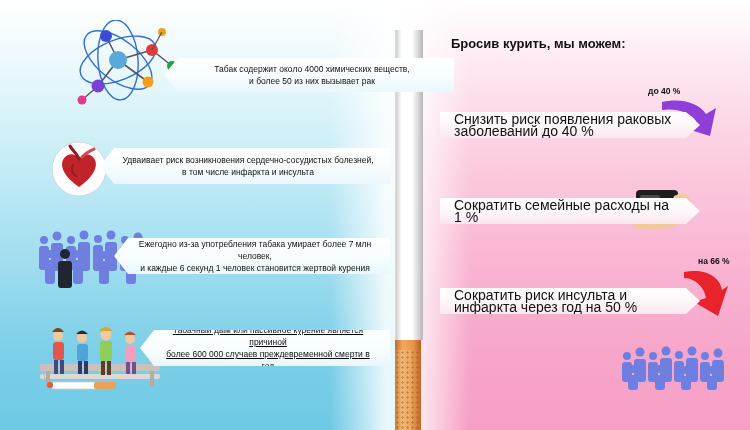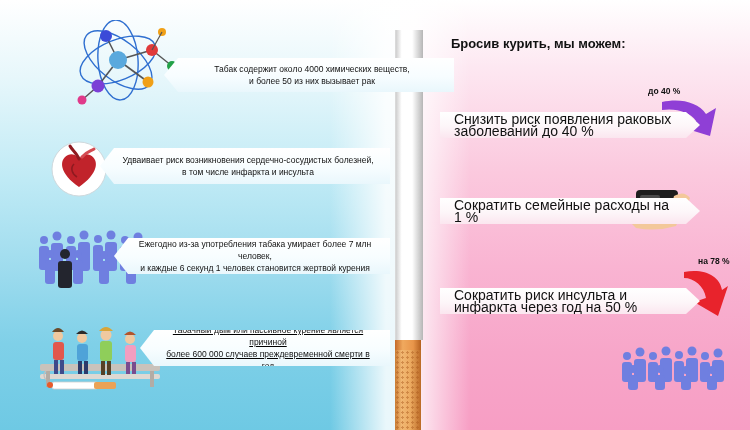--- a/index.html
+++ b/index.html
@@ -251,21 +251,21 @@
     <rect x="18" y="8" width="42" height="26" rx="4" fill="#1d1d1d"></rect>
     <rect x="22" y="13" width="20" height="4" rx="2" fill="#4a4a4a"></rect>
     <path d="M56 14 q10 -6 16 2 l-6 14 q-8 4 -14 0 z" fill="#f3c89a"></path>
     <path d="M6 34 q16 8 38 6" stroke="#dcae80" stroke-width="1.4" fill="none"></path>
   </svg>
 
   <div class="rbanner" style="left:440px;top:198px;width:260px;height:26px;">
     <span>Сократить семейные расходы на 1 %</span>
   </div>
 
-  <div class="pctlabel" style="left:698px;top:256px;">на 78 %</div>
+  <div class="pctlabel" style="left:698px;top:256px;">на 66 %</div>
 
   <svg class="downarrow" style="left:678px;top:268px;" width="52" height="54" viewBox="0 0 52 54">
     <path d="M6 4 C 26 0, 42 8, 44 22 L 50 18 L 40 48 L 16 34 L 28 30 C 26 18, 16 10, 6 10 Z" fill="#e8232c"></path>
   </svg>
 
   <div class="rbanner" style="left:440px;top:288px;width:260px;height:26px;">
     <span>Сократить риск инсульта и инфаркта через год на 50 %</span>
   </div>
 
   <div class="crowd" style="left:618px;top:344px;width:112px;height:46px;">

